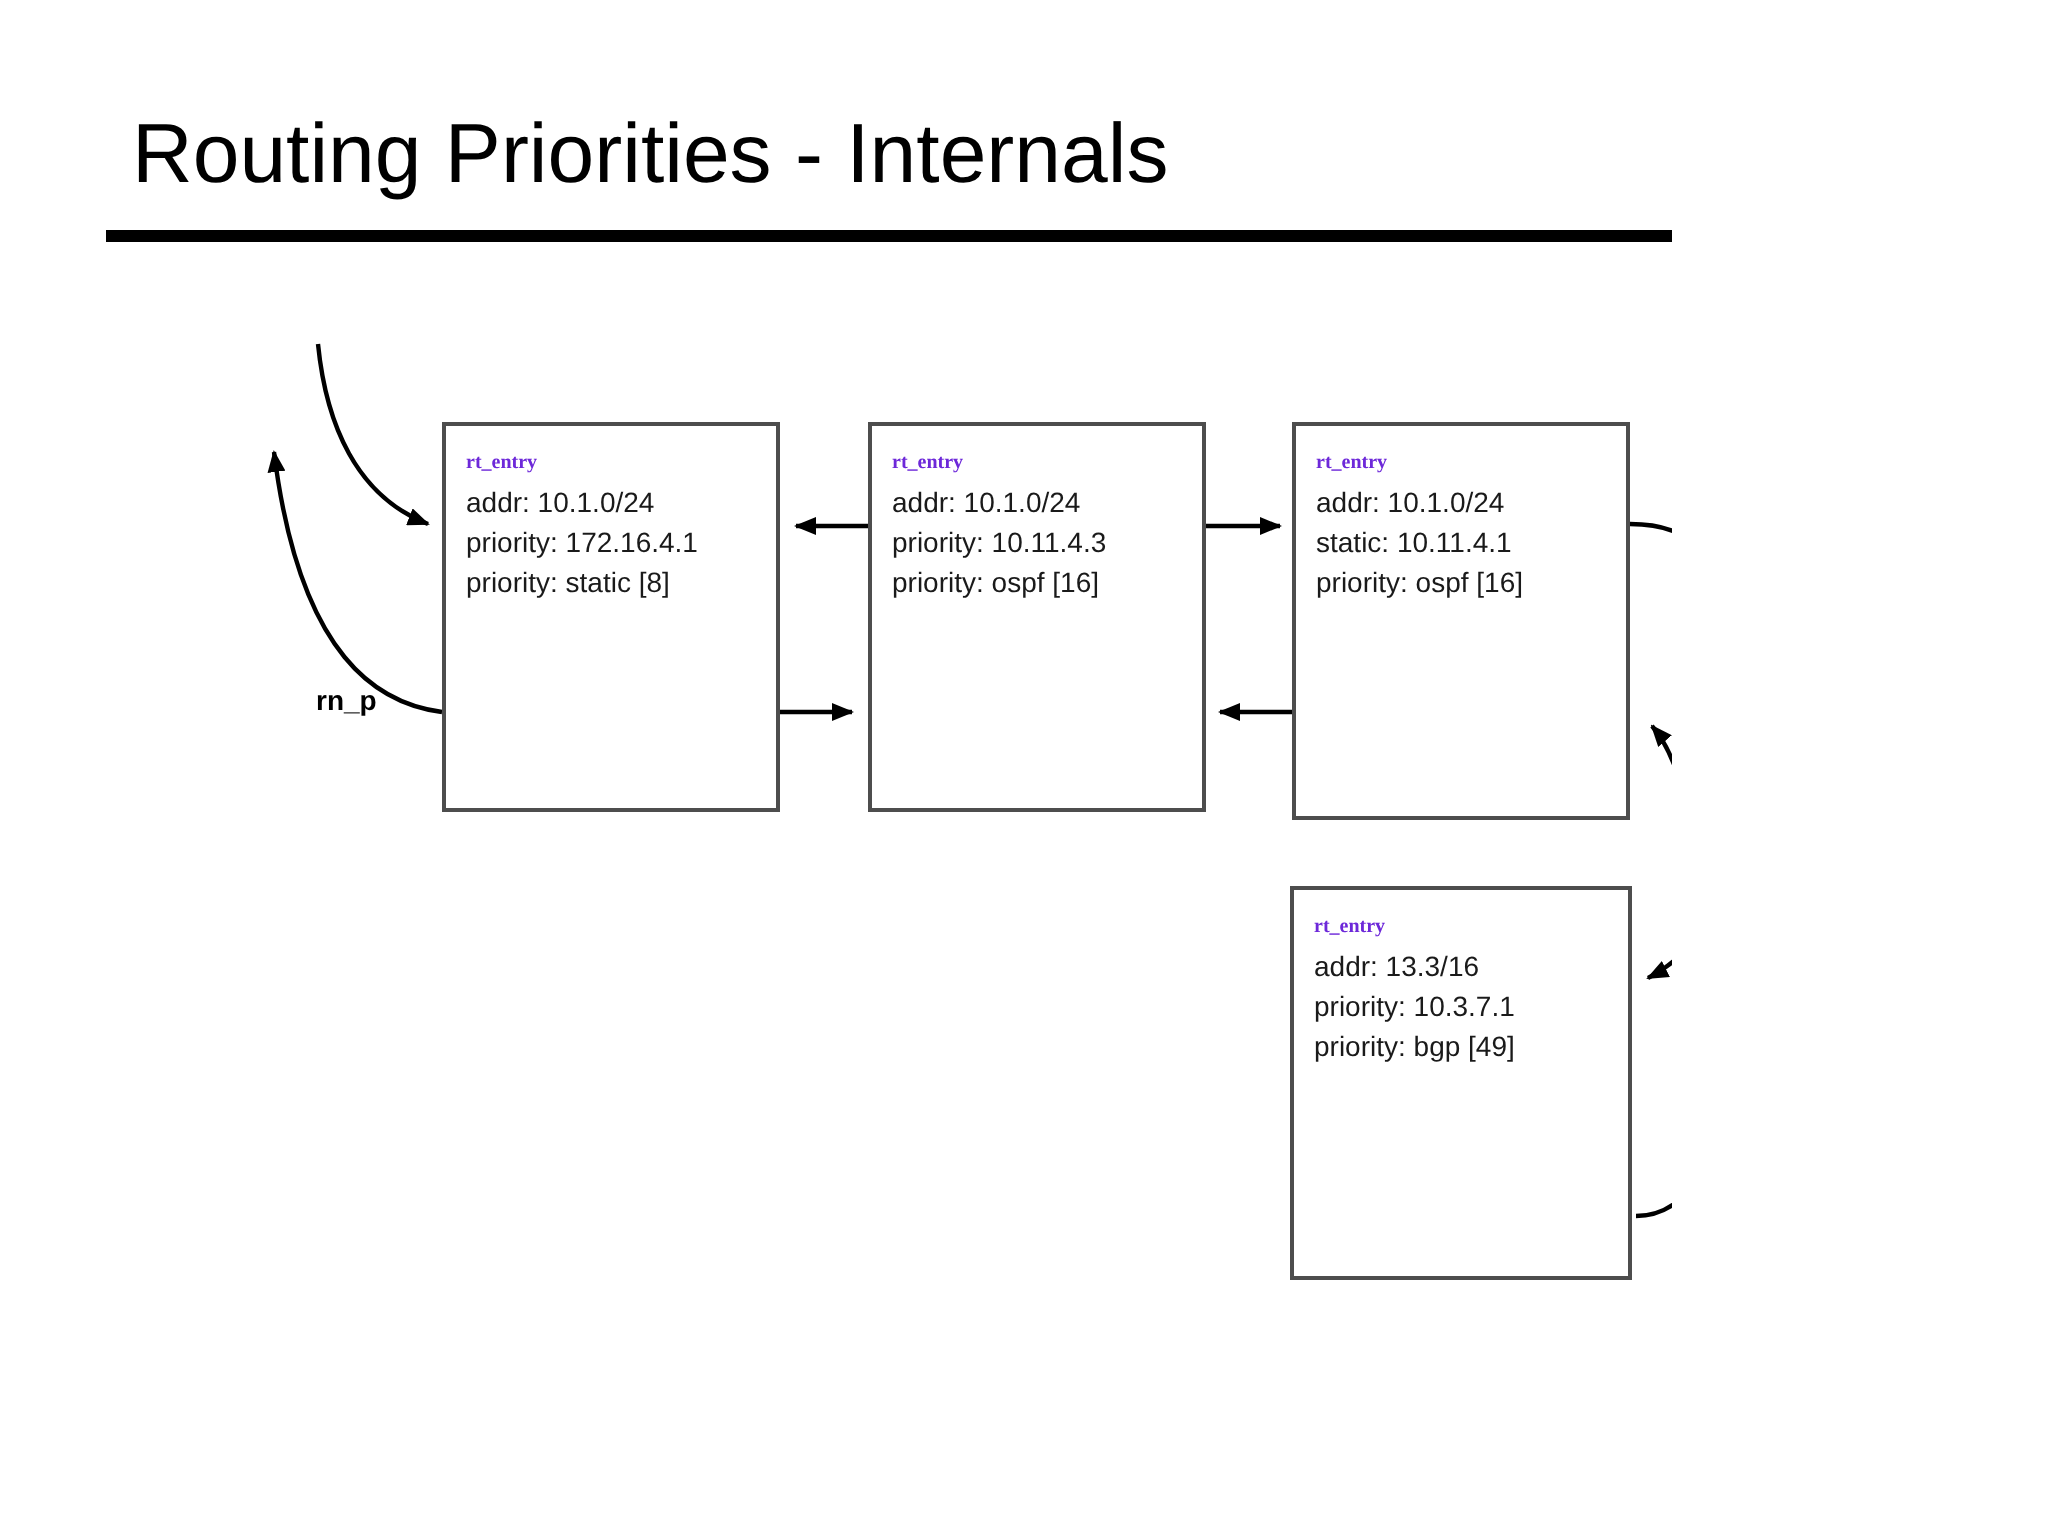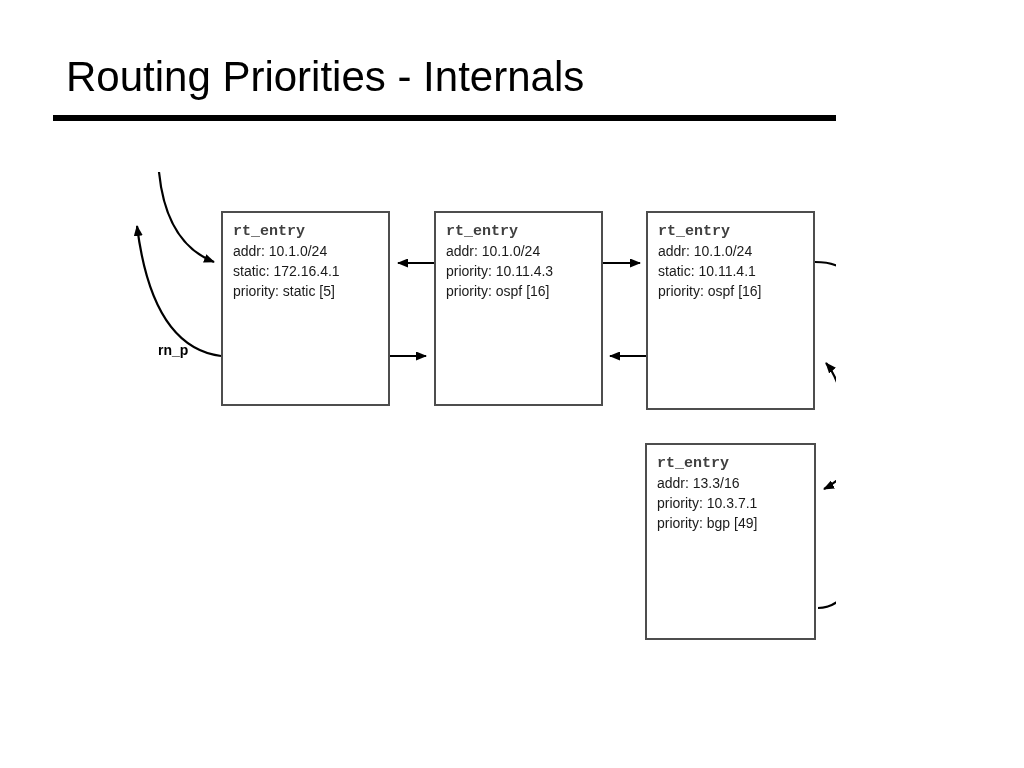--- a/index.html
+++ b/index.html
@@ -42,25 +42,25 @@
     height: 768px;
   }
   .rt-box {
     position: absolute;
     box-sizing: border-box;
     border: 2px solid #4d4d4d;
     background: #ffffff;
     padding: 9px 0 0 10px;
   }
   .rt-title {
-    font-size: 15px;
+    font-size: 10px;
     font-weight: bold;
-    color: #404040;
+    color: #6d28d9;
     line-height: 19px;
-    font-family: Liberation Mono, monospace;
+    font-family: Liberation Serif, serif;
   }
   .rt-line {
     font-size: 14px;
     font-weight: normal;
     color: #1a1a1a;
     line-height: 20px;
     font-family: "Liberation Sans", sans-serif;
     white-space: nowrap;
   }
   .edge-label {
@@ -125,22 +125,22 @@
     </g>
 
     <g>
       <path d="M861,449 C850,470 838,482 824,489" fill="none" stroke="#000000" stroke-width="2.2" marker-end="url(#arrowhead)"></path>
     </g>
   </svg>
 
   <div class="rt-box" style="left:221px; top:211px; width:169px; height:195px;">
     <div class="rt-title">rt_entry</div>
     <div class="rt-line">addr: 10.1.0/24</div>
-    <div class="rt-line">static: 172.16.4.1</div>
-    <div class="rt-line">priority: static [5]</div>
+    <div class="rt-line">priority: 172.16.4.1</div>
+    <div class="rt-line">priority: static [8]</div>
   </div>
 
   <div class="rt-box" style="left:434px; top:211px; width:169px; height:195px;">
     <div class="rt-title">rt_entry</div>
     <div class="rt-line">addr: 10.1.0/24</div>
     <div class="rt-line">priority: 10.11.4.3</div>
     <div class="rt-line">priority: ospf [16]</div>
   </div>
 
   <div class="rt-box" style="left:646px; top:211px; width:169px; height:199px;">

